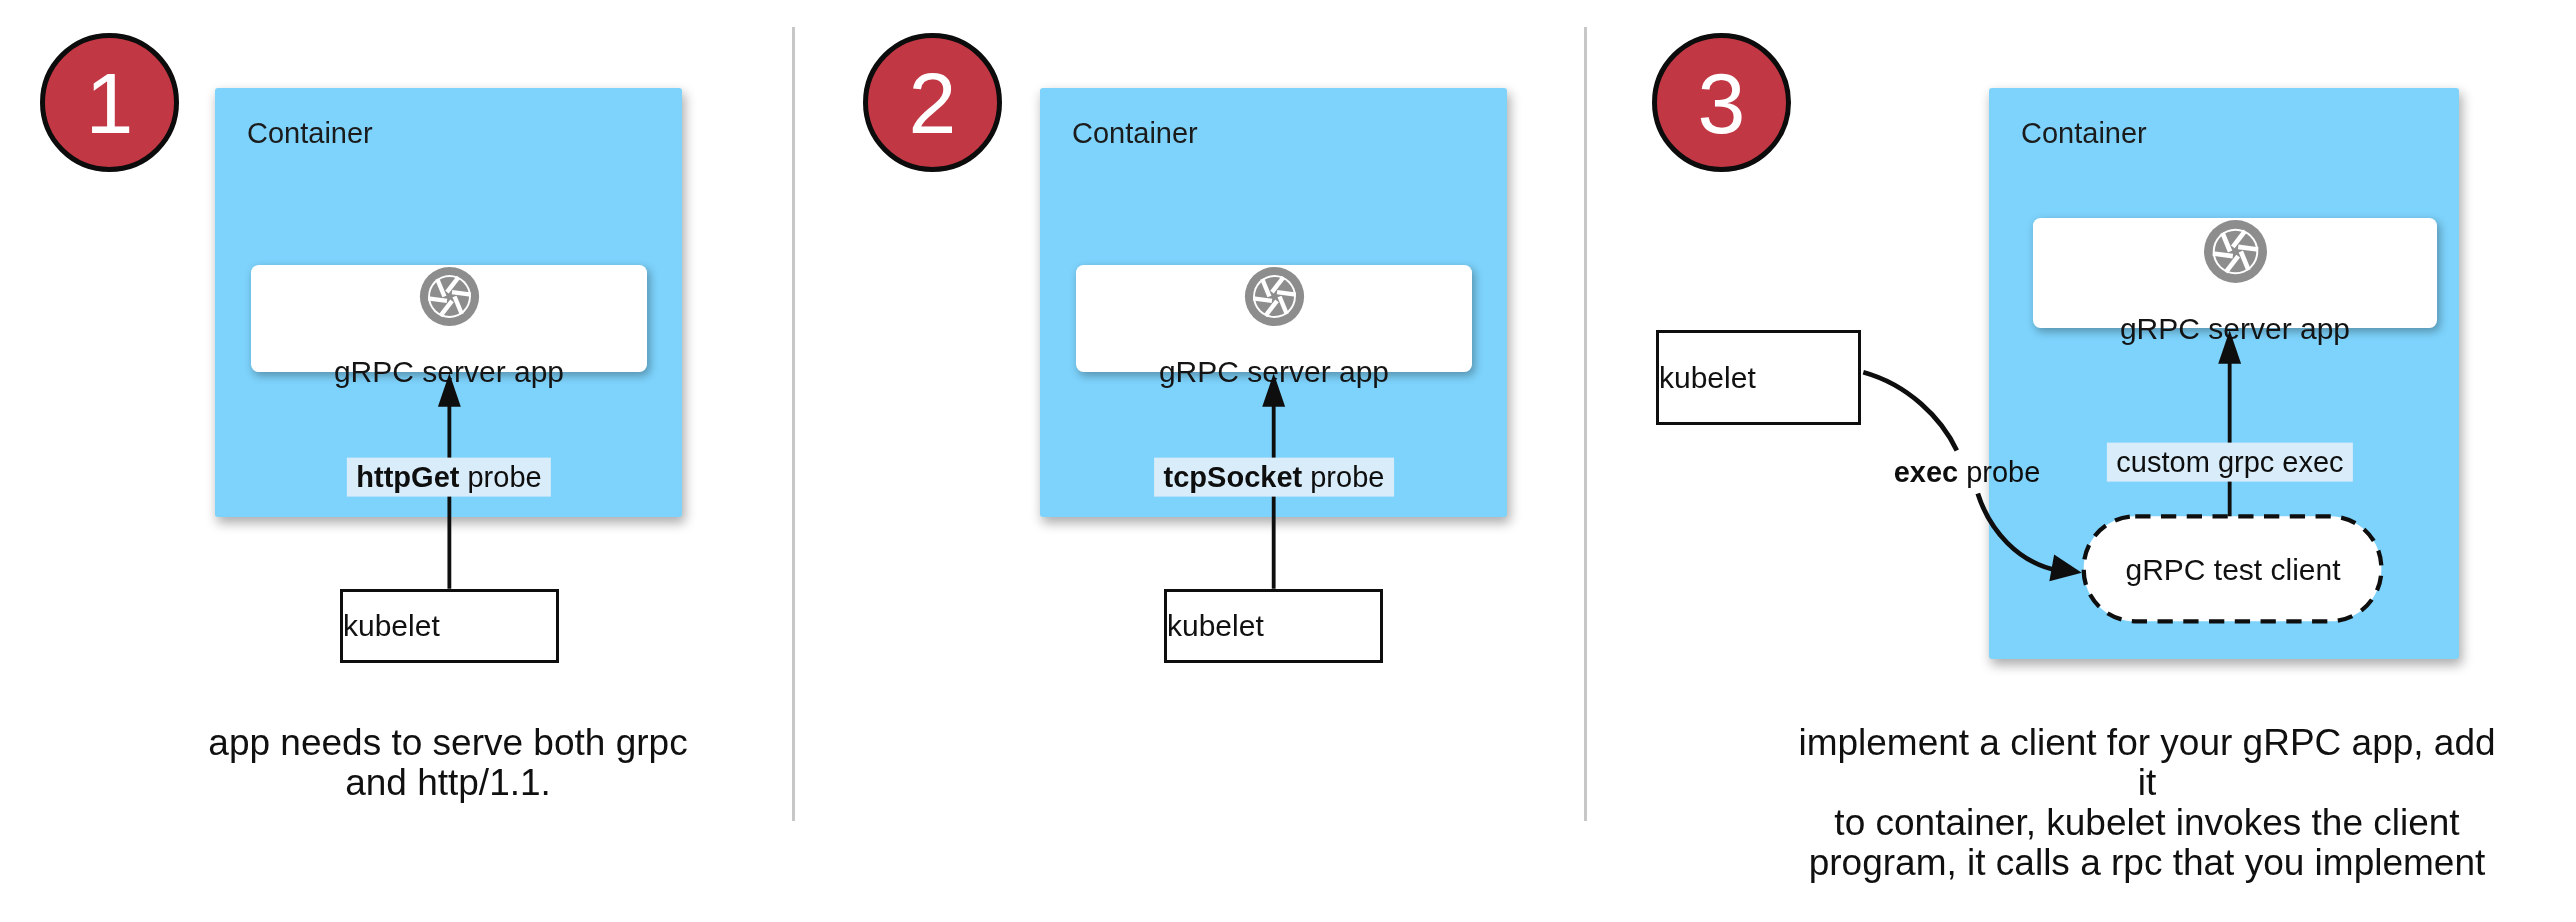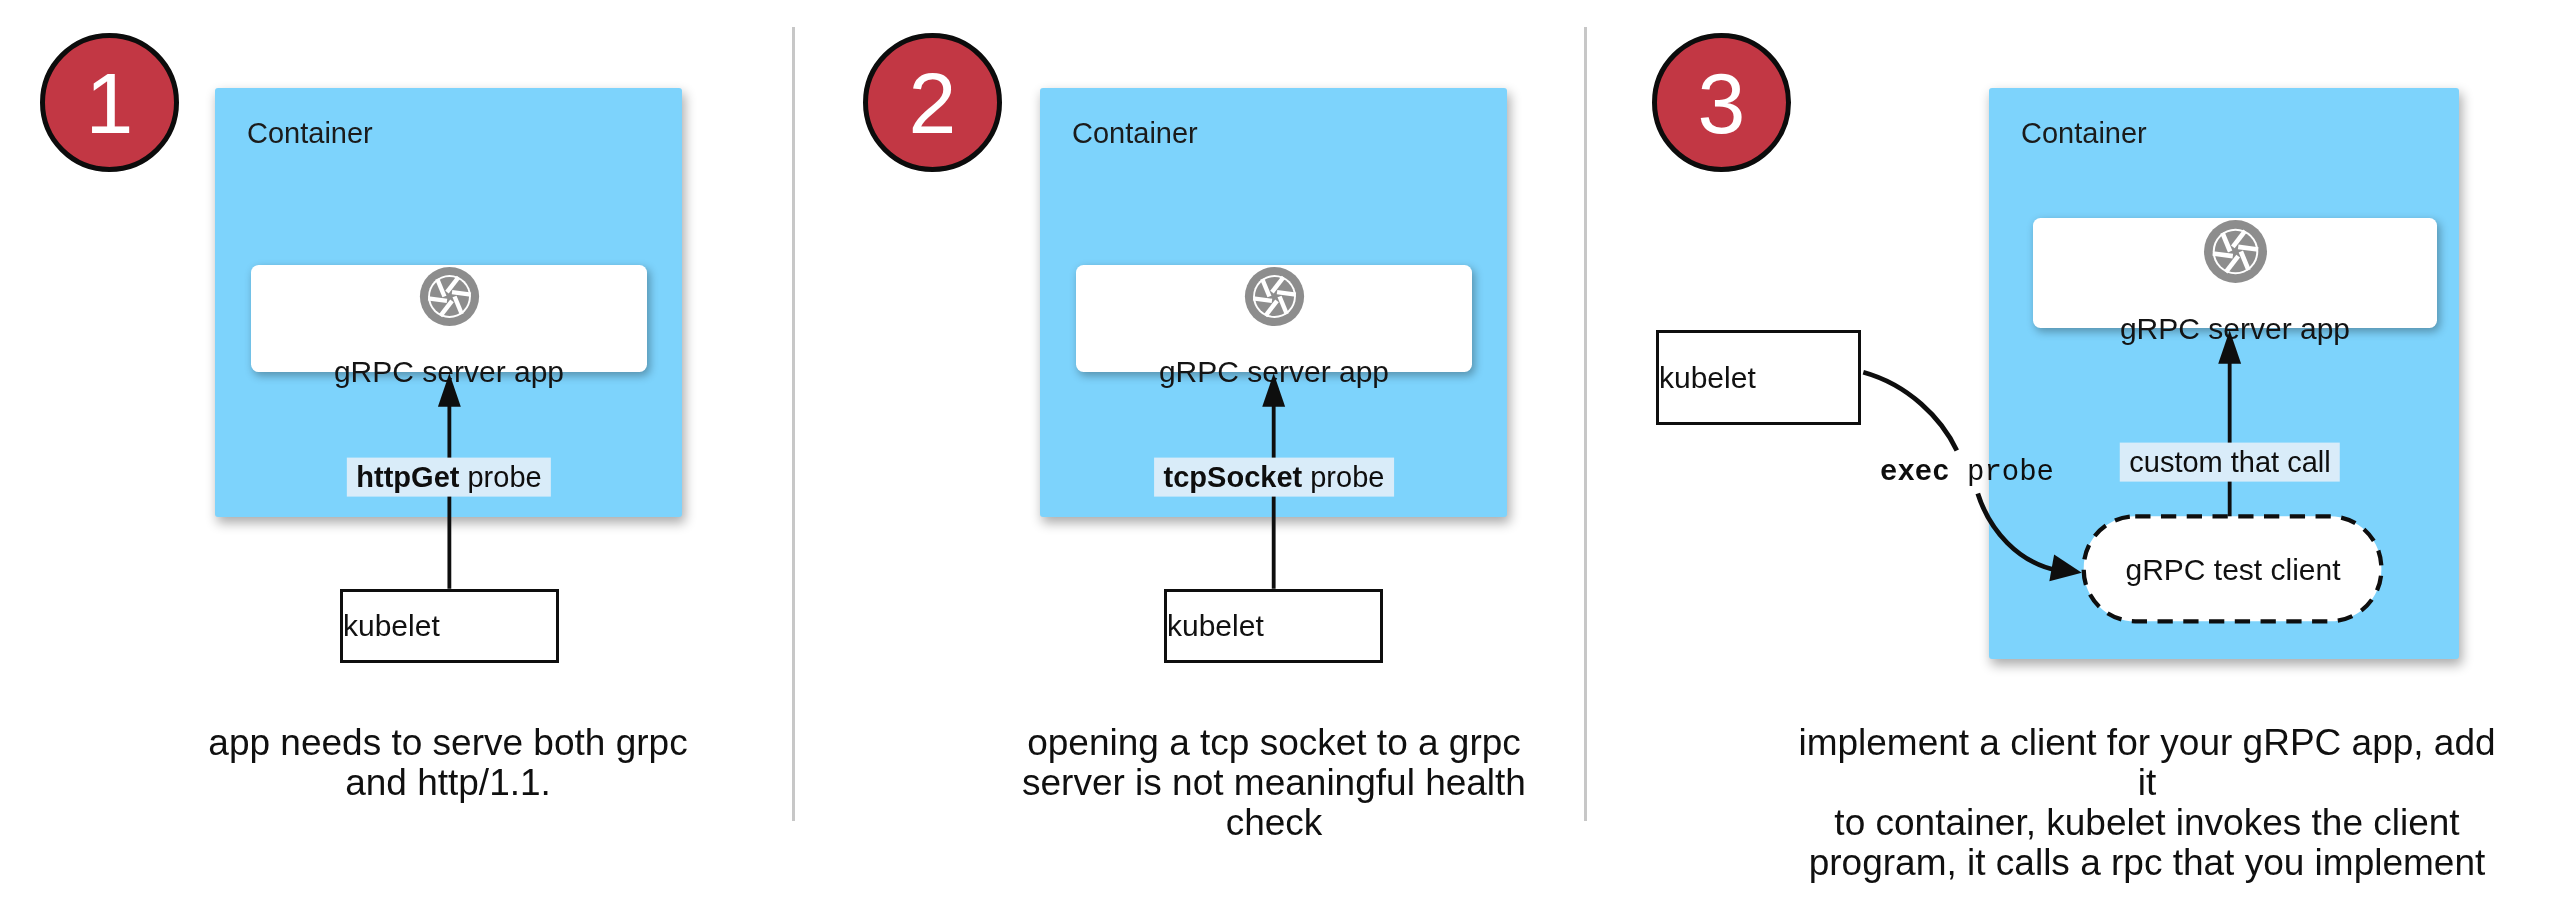--- a/index.html
+++ b/index.html
@@ -69,21 +69,21 @@
   .probe-label{
     position:absolute;
     transform:translate(-50%,-50%);
     font-size:29px;
     white-space:nowrap;
     background:#d9ecf9;
     padding:2.9px 9.5px;
     color:#0e0e0e;
   }
   .probe-label b{font-weight:bold;}
-  .probe-label.on-white{background:transparent;padding:2.9px 3.8px;font-family:Liberation Mono, monospace;}
+  .probe-label.on-white{background:transparent;padding:2.9px 3.8px;}
   .call-label{
     position:absolute;
     transform:translate(-50%,-50%);
     font-size:29px;
     white-space:nowrap;
     background:#d9ecf9;
     padding:2.9px 9.5px;
     color:#0e0e0e;
   }
   .client-label{
@@ -187,23 +187,20 @@
   </div>
   <div class="kubelet-box" style="left:1164px;top:589px;width:219px;height:74px;">
     <span>kubelet</span>
   </div>
   <div class="kubelet-box" style="left:1656px;top:330px;width:205px;height:95px;">
     <span>kubelet</span>
   </div>
 
   <div class="caption" style="left:448px;top:723px;width:592px;">app needs to serve both grpc
 and http/1.1.</div>
-  <div class="caption" style="left:1274px;top:723px;width:592px;">opening a tcp socket to a grpc
-server is not meaningful health
-check</div>
   <div class="caption" style="left:2147px;top:723px;width:706px;">implement a client for your gRPC app, add it
 to container, kubelet invokes the client
 program, it calls a rpc that you implement</div>
 
   <svg class="arrow-layer" width="2576" height="923" viewBox="0 0 2700 967">
 
     <rect x="2184" y="541" width="312" height="110" rx="54" ry="54" fill="#ffffff" stroke="#0e0e0e" stroke-width="4.5" stroke-dasharray="16 11"></rect>
 
     <line x1="471" y1="423" x2="471" y2="617" stroke="#0e0e0e" stroke-width="4"></line>
     <polygon points="471,391 459,426 483,426" fill="#0e0e0e"></polygon>
@@ -221,17 +218,17 @@
 
   <div class="probe-label" style="left:449px;top:477px;">
     <b>httpGet</b><span> probe</span>
   </div>
   <div class="probe-label" style="left:1274px;top:477px;">
     <b>tcpSocket</b><span> probe</span>
   </div>
   <div class="probe-label on-white" style="left:1967px;top:472px;">
     <b>exec</b><span> probe</span>
   </div>
-  <div class="call-label" style="left:2230px;top:462px;">custom that call</div>
+  <div class="call-label" style="left:2230px;top:462px;">custom grpc exec</div>
   <div class="client-label" style="left:2233px;top:570px;text-align:center;">gRPC test client</div>
 
 </div>
 
 
 </body></html>

